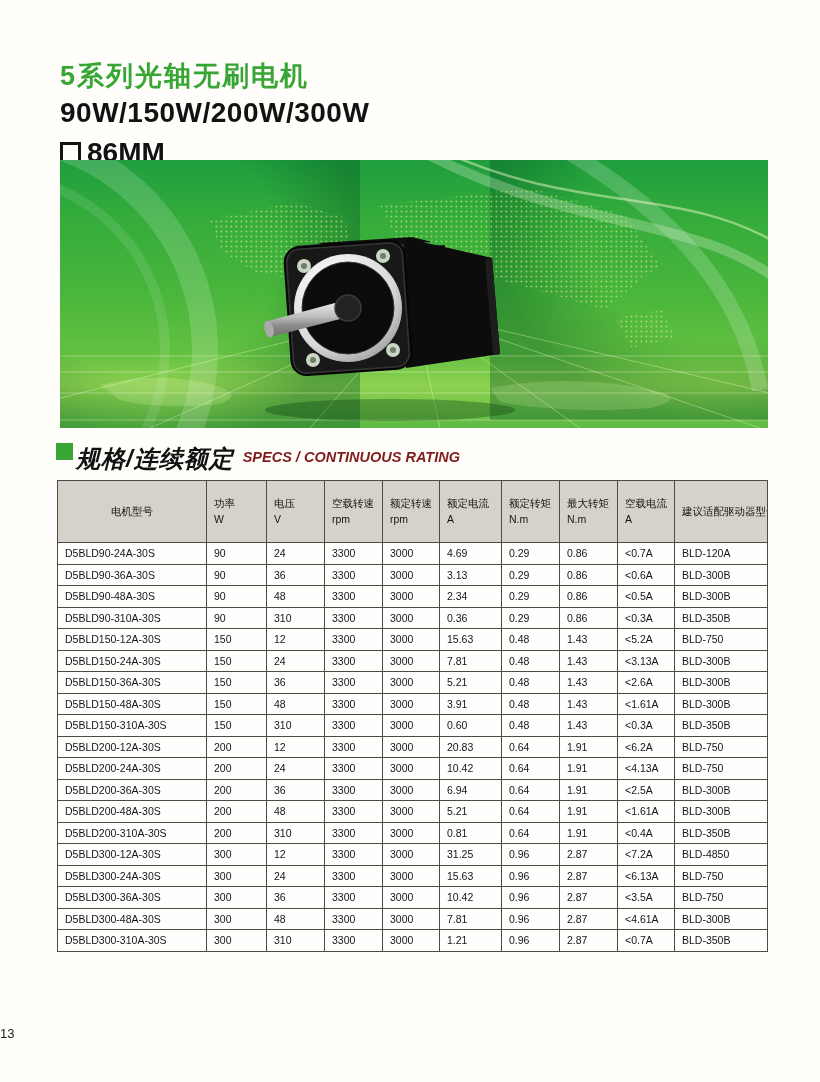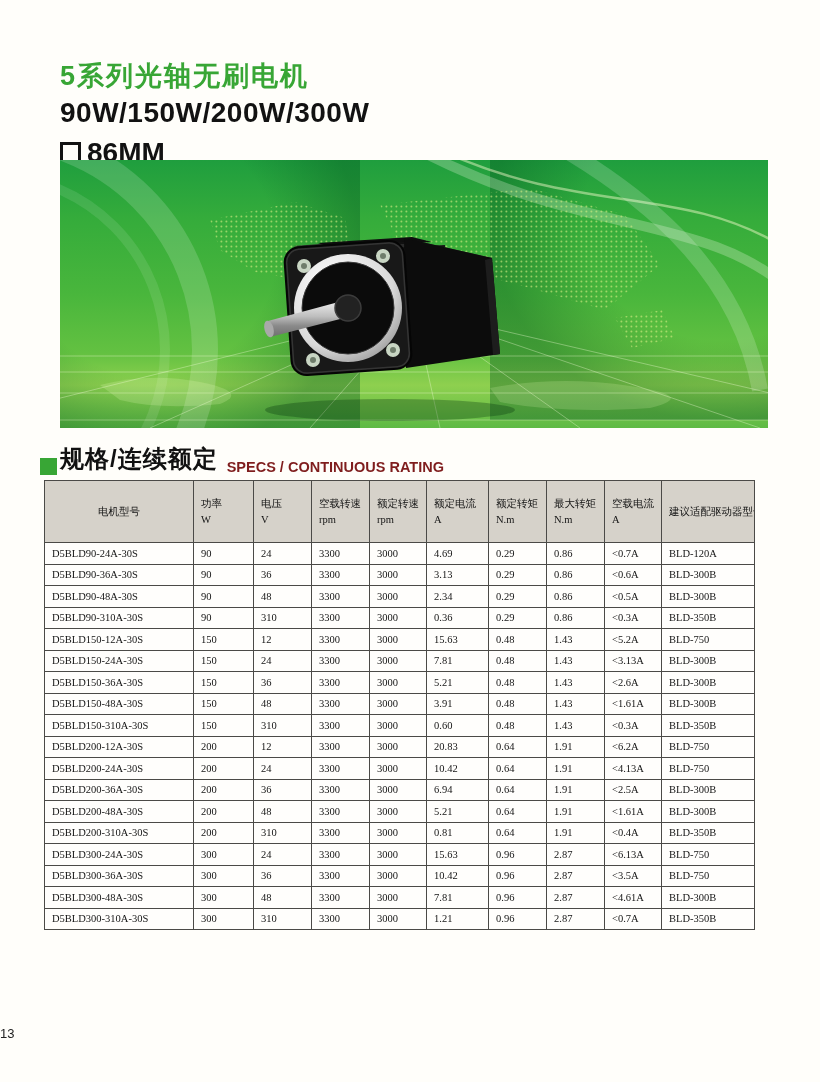--- a/index.html
+++ b/index.html
@@ -34,35 +34,35 @@
 
   
   .hero {
     position:absolute; left:60px; top:160px;
     width:708px; height:268px; overflow:hidden;
   }
   .hero svg { display:block; }
 
   
   .section-header {
-    position:absolute; left:40px; top:443px;
-    display:flex; align-items:flex-end;
+    position:absolute; left:56px; top:443px;
+    display:flex; align-items:flex-start;font-style:italic;
   }
   .green-square {
     width:17px; height:17px; background:#38a635;
     display:inline-block; margin-right:3px;
   }
   .sec-cn { font-size:24px; font-weight:bold; letter-spacing:1px; color:#111; }
   .sec-en { font-size:14.5px; font-weight:bold; margin-left:9px; margin-top:6px; color:#7f1d1d; }
 
   
   .spec-table {
-    position:absolute; left:44px; top:480px; width:710px;
+    position:absolute; left:57px; top:480px; width:710px;
     border-collapse:collapse; table-layout:fixed;
-    font-size:10.5px; color:#141414;font-family:Liberation Serif, serif;
+    font-size:10.5px; color:#141414;
   }
   .spec-table th, .spec-table td {
     border:1px solid #4b4a47;
     overflow:hidden; white-space:nowrap;
   }
   .spec-table thead th {
     background:#d6d2ca; height:61px;
     font-weight:normal; text-align:left;
     padding:0 2px 0 7px; vertical-align:middle; line-height:1.5;
   }
@@ -417,20 +417,32 @@
           <td>310</td>
           <td>3300</td>
           <td>3000</td>
           <td>0.81</td>
           <td>0.64</td>
           <td>1.91</td>
           <td>&lt;0.4A</td>
           <td>BLD-350B</td>
         </tr>
         <tr>
+          <td>D5BLD300-12A-30S</td>
+          <td>300</td>
+          <td>12</td>
+          <td>3300</td>
+          <td>3000</td>
+          <td>31.25</td>
+          <td>0.96</td>
+          <td>2.87</td>
+          <td>&lt;7.2A</td>
+          <td>BLD-4850</td>
+        </tr>
+        <tr>
           <td>D5BLD300-24A-30S</td>
           <td>300</td>
           <td>24</td>
           <td>3300</td>
           <td>3000</td>
           <td>15.63</td>
           <td>0.96</td>
           <td>2.87</td>
           <td>&lt;6.13A</td>
           <td>BLD-750</td>

